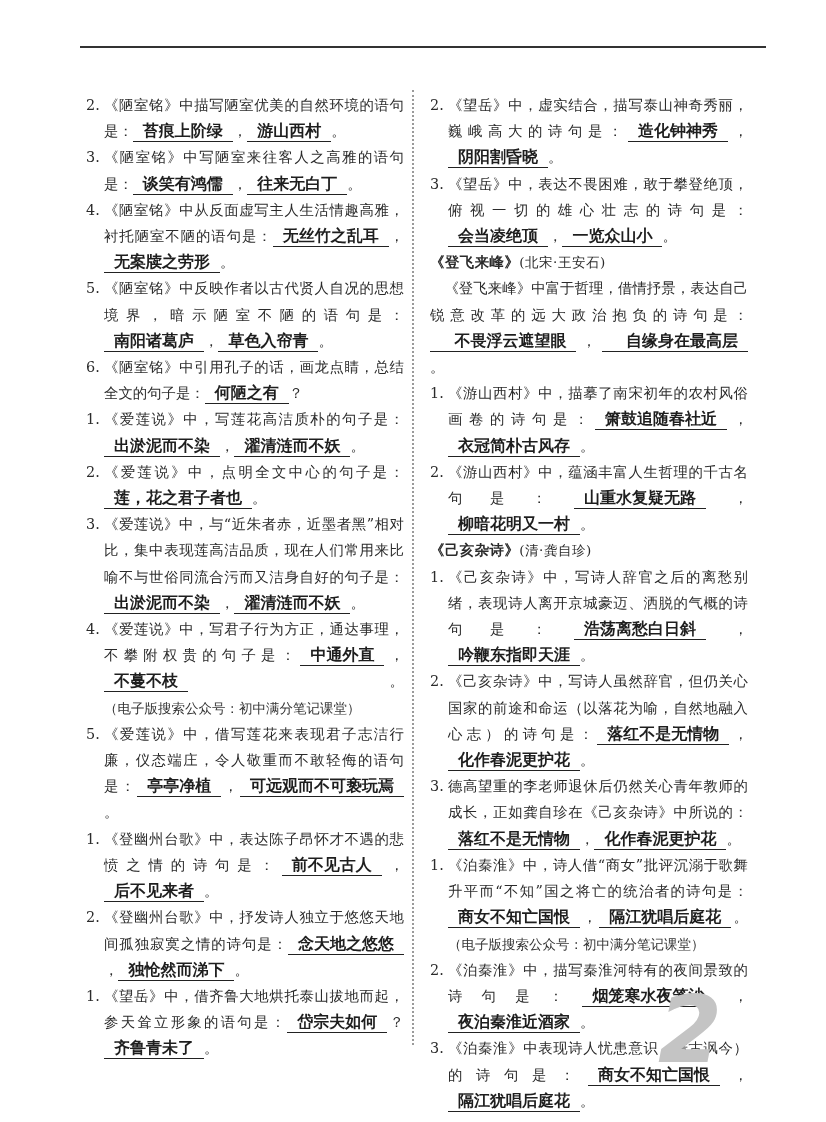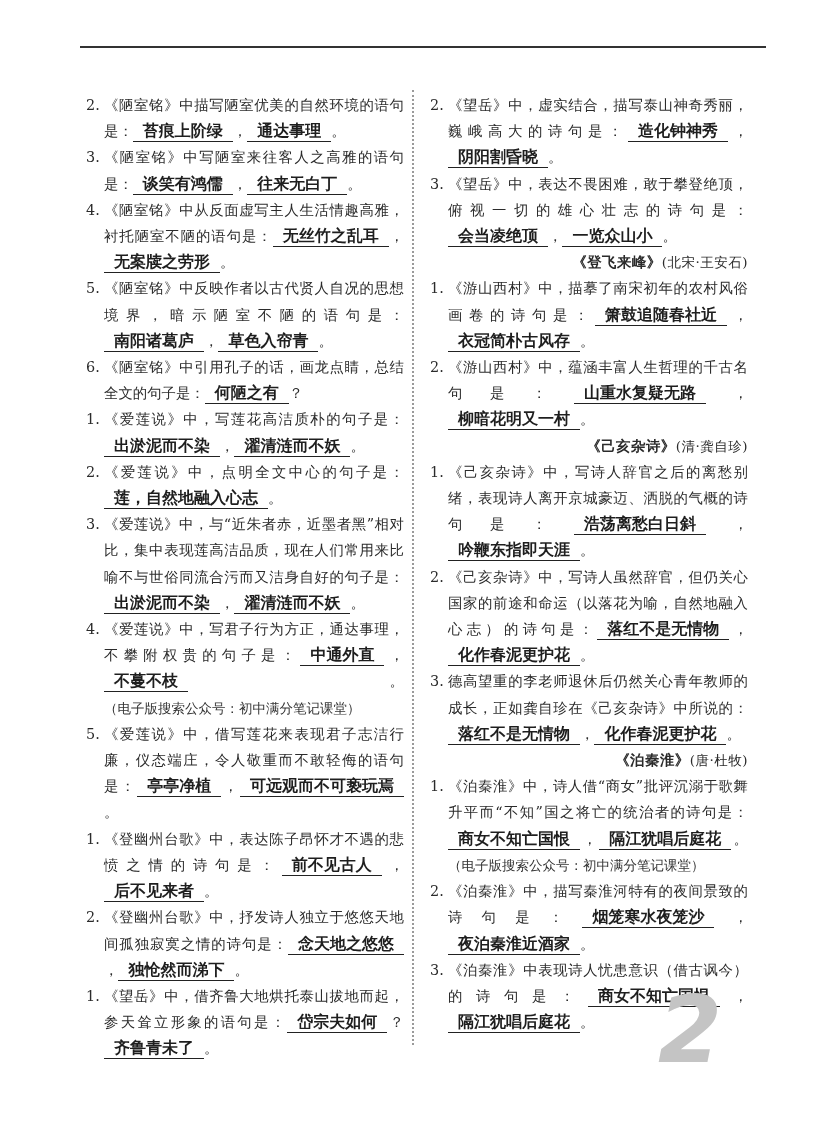--- a/index.html
+++ b/index.html
@@ -7,58 +7,58 @@
          font-family: "DejaVu Serif", "Liberation Serif", serif; color: #2b2b2b; }
   .top-rule { position: absolute; left: 80px; top: 46px; width: 686px; height: 2px; background: #333; }
   .col { position: absolute; top: 92px; width: 318px; font-size: 14.4px; line-height: 26.2px; }
   .col.left { left: 86px; }
   .col.right { left: 430px; }
   .divider { position: absolute; left: 412px; top: 90px; height: 955px; width: 0;
              border-left: 2px dotted #9a9a9a; }
   .item { position: relative; padding-left: 18px; text-align: justify; }
   .item .num { position: absolute; left: 0; top: 0; }
   .para { text-indent: 1em; text-align: justify; }
-  .heading { text-align: right; font-weight: bold; letter-spacing: 0.5px; }
+  .heading { text-align: left; font-weight: bold; letter-spacing: 0.5px; }
   .heading .author { font-weight: normal; font-size: 13.5px; }
   .ans { display: inline-block; border-bottom: 1.3px solid #222; font-family: "DejaVu Sans", "Liberation Sans", sans-serif;
          font-weight: bold; font-size: 16px; color: #1e1e1e; padding: 0 10px; line-height: 20px; }
   .note { font-size: 13.5px; color: #333; white-space: nowrap; margin-top: 12px; }
   .page-num { position: absolute; left: 658px; top: 985px; font-family: "DejaVu Sans", sans-serif;
               font-weight: bold; font-style: italic; font-size: 92px; color: #c4c4c4; line-height: 1; }
 </style>
 </head>
 <body>
 
 <div class="top-rule"></div>
 <div class="divider"></div>
 
 <div class="col left" id="col-left">
-    <div class="item"><span class="num">2.</span><span>《陋室铭》中描写陋室优美的自然环境的语句是：</span><span class="ans">苔痕上阶绿</span><span>，</span><span class="ans">通达事理</span><span>。</span></div>
+    <div class="item"><span class="num">2.</span><span>《陋室铭》中描写陋室优美的自然环境的语句是：</span><span class="ans">苔痕上阶绿</span><span>，</span><span class="ans">游山西村</span><span>。</span></div>
     <div class="item"><span class="num">3.</span><span>《陋室铭》中写陋室来往客人之高雅的语句是：</span><span class="ans">谈笑有鸿儒</span><span>，</span><span class="ans">往来无白丁</span><span>。</span></div>
     <div class="item"><span class="num">4.</span><span>《陋室铭》中从反面虚写主人生活情趣高雅，衬托陋室不陋的语句是：</span><span class="ans">无丝竹之乱耳</span><span>，</span><span class="ans">无案牍之劳形</span><span>。</span></div>
     <div class="item"><span class="num">5.</span><span>《陋室铭》中反映作者以古代贤人自况的思想境界，暗示陋室不陋的语句是：</span><span class="ans">南阳诸葛庐</span><span>，</span><span class="ans">草色入帘青</span><span>。</span></div>
     <div class="item"><span class="num">6.</span><span>《陋室铭》中引用孔子的话，画龙点睛，总结全文的句子是：</span><span class="ans">何陋之有</span><span>？</span></div>
     <div class="item"><span class="num">1.</span><span>《爱莲说》中，写莲花高洁质朴的句子是：</span><span class="ans">出淤泥而不染</span><span>，</span><span class="ans">濯清涟而不妖</span><span>。</span></div>
-    <div class="item"><span class="num">2.</span><span>《爱莲说》中，点明全文中心的句子是：</span><span class="ans">莲，自然地融入心志</span><span>。</span></div>
+    <div class="item"><span class="num">2.</span><span>《爱莲说》中，点明全文中心的句子是：</span><span class="ans">莲，花之君子者也</span><span>。</span></div>
     <div class="item"><span class="num">3.</span><span>《爱莲说》中，与“近朱者赤，近墨者黑”相对比，集中表现莲高洁品质，现在人们常用来比喻不与世俗同流合污而又洁身自好的句子是：</span><span class="ans">出淤泥而不染</span><span>，</span><span class="ans">濯清涟而不妖</span><span>。</span></div>
     <div class="item"><span class="num">4.</span><span>《爱莲说》中，写君子行为方正，通达事理，不攀附权贵的句子是：</span><span class="ans">中通外直</span><span>，</span><span class="ans">不蔓不枝</span><span>。</span><span class="note">（电子版搜索公众号：初中满分笔记课堂）</span></div>
     <div class="item"><span class="num">5.</span><span>《爱莲说》中，借写莲花来表现君子志洁行廉，仪态端庄，令人敬重而不敢轻侮的语句是：</span><span class="ans">亭亭净植</span><span>，</span><span class="ans">可远观而不可亵玩焉</span><span>。</span></div>
     <div class="item"><span class="num">1.</span><span>《登幽州台歌》中，表达陈子昂怀才不遇的悲愤之情的诗句是：</span><span class="ans">前不见古人</span><span>，</span><span class="ans">后不见来者</span><span>。</span></div>
     <div class="item"><span class="num">2.</span><span>《登幽州台歌》中，抒发诗人独立于悠悠天地间孤独寂寞之情的诗句是：</span><span class="ans">念天地之悠悠</span><span>，</span><span class="ans">独怆然而涕下</span><span>。</span></div>
     <div class="item"><span class="num">1.</span><span>《望岳》中，借齐鲁大地烘托泰山拔地而起，参天耸立形象的语句是：</span><span class="ans">岱宗夫如何</span><span>？</span><span class="ans">齐鲁青未了</span><span>。</span></div>
   </div>
 <div class="col right" id="col-right">
     <div class="item"><span class="num">2.</span><span>《望岳》中，虚实结合，描写泰山神奇秀丽，巍峨高大的诗句是：</span><span class="ans">造化钟神秀</span><span>，</span><span class="ans">阴阳割昏晓</span><span>。</span></div>
     <div class="item"><span class="num">3.</span><span>《望岳》中，表达不畏困难，敢于攀登绝顶，俯视一切的雄心壮志的诗句是：</span><span class="ans">会当凌绝顶</span><span>，</span><span class="ans">一览众山小</span><span>。</span></div>
     <div class="heading"><span>《登飞来峰》</span><span class="author">(北宋·王安石)</span></div>
+    <div class="para"><span>《登飞来峰》中富于哲理，借情抒景，表达自己锐意改革的远大政治抱负的诗句是：</span><span class="ans">不畏浮云遮望眼</span><span>，</span><span class="ans">自缘身在最高层</span><span>。</span></div>
     <div class="item"><span class="num">1.</span><span>《游山西村》中，描摹了南宋初年的农村风俗画卷的诗句是：</span><span class="ans">箫鼓追随春社近</span><span>，</span><span class="ans">衣冠简朴古风存</span><span>。</span></div>
     <div class="item"><span class="num">2.</span><span>《游山西村》中，蕴涵丰富人生哲理的千古名句是：</span><span class="ans">山重水复疑无路</span><span>，</span><span class="ans">柳暗花明又一村</span><span>。</span></div>
     <div class="heading"><span>《己亥杂诗》</span><span class="author">(清·龚自珍)</span></div>
     <div class="item"><span class="num">1.</span><span>《己亥杂诗》中，写诗人辞官之后的离愁别绪，表现诗人离开京城豪迈、洒脱的气概的诗句是：</span><span class="ans">浩荡离愁白日斜</span><span>，</span><span class="ans">吟鞭东指即天涯</span><span>。</span></div>
     <div class="item"><span class="num">2.</span><span>《己亥杂诗》中，写诗人虽然辞官，但仍关心国家的前途和命运（以落花为喻，自然地融入心志）的诗句是：</span><span class="ans">落红不是无情物</span><span>，</span><span class="ans">化作春泥更护花</span><span>。</span></div>
     <div class="item"><span class="num">3.</span><span>德高望重的李老师退休后仍然关心青年教师的成长，正如龚自珍在《己亥杂诗》中所说的：</span><span class="ans">落红不是无情物</span><span>，</span><span class="ans">化作春泥更护花</span><span>。</span></div>
-    <div class="heading"><span>《泊秦淮》</span><span class="author">(唐·杜牧)</span></div>
     <div class="item"><span class="num">1.</span><span>《泊秦淮》中，诗人借“商女”批评沉溺于歌舞升平而“不知”国之将亡的统治者的诗句是：</span><span class="ans">商女不知亡国恨</span><span>，</span><span class="ans">隔江犹唱后庭花</span><span>。</span><span class="note">（电子版搜索公众号：初中满分笔记课堂）</span></div>
     <div class="item"><span class="num">2.</span><span>《泊秦淮》中，描写秦淮河特有的夜间景致的诗句是：</span><span class="ans">烟笼寒水夜笼沙</span><span>，</span><span class="ans">夜泊秦淮近酒家</span><span>。</span></div>
     <div class="item"><span class="num">3.</span><span>《泊秦淮》中表现诗人忧患意识（借古讽今）的诗句是：</span><span class="ans">商女不知亡国恨</span><span>，</span><span class="ans">隔江犹唱后庭花</span><span>。</span></div>
   </div>
 
 <div class="page-num">2</div>
 
 </body></html>

